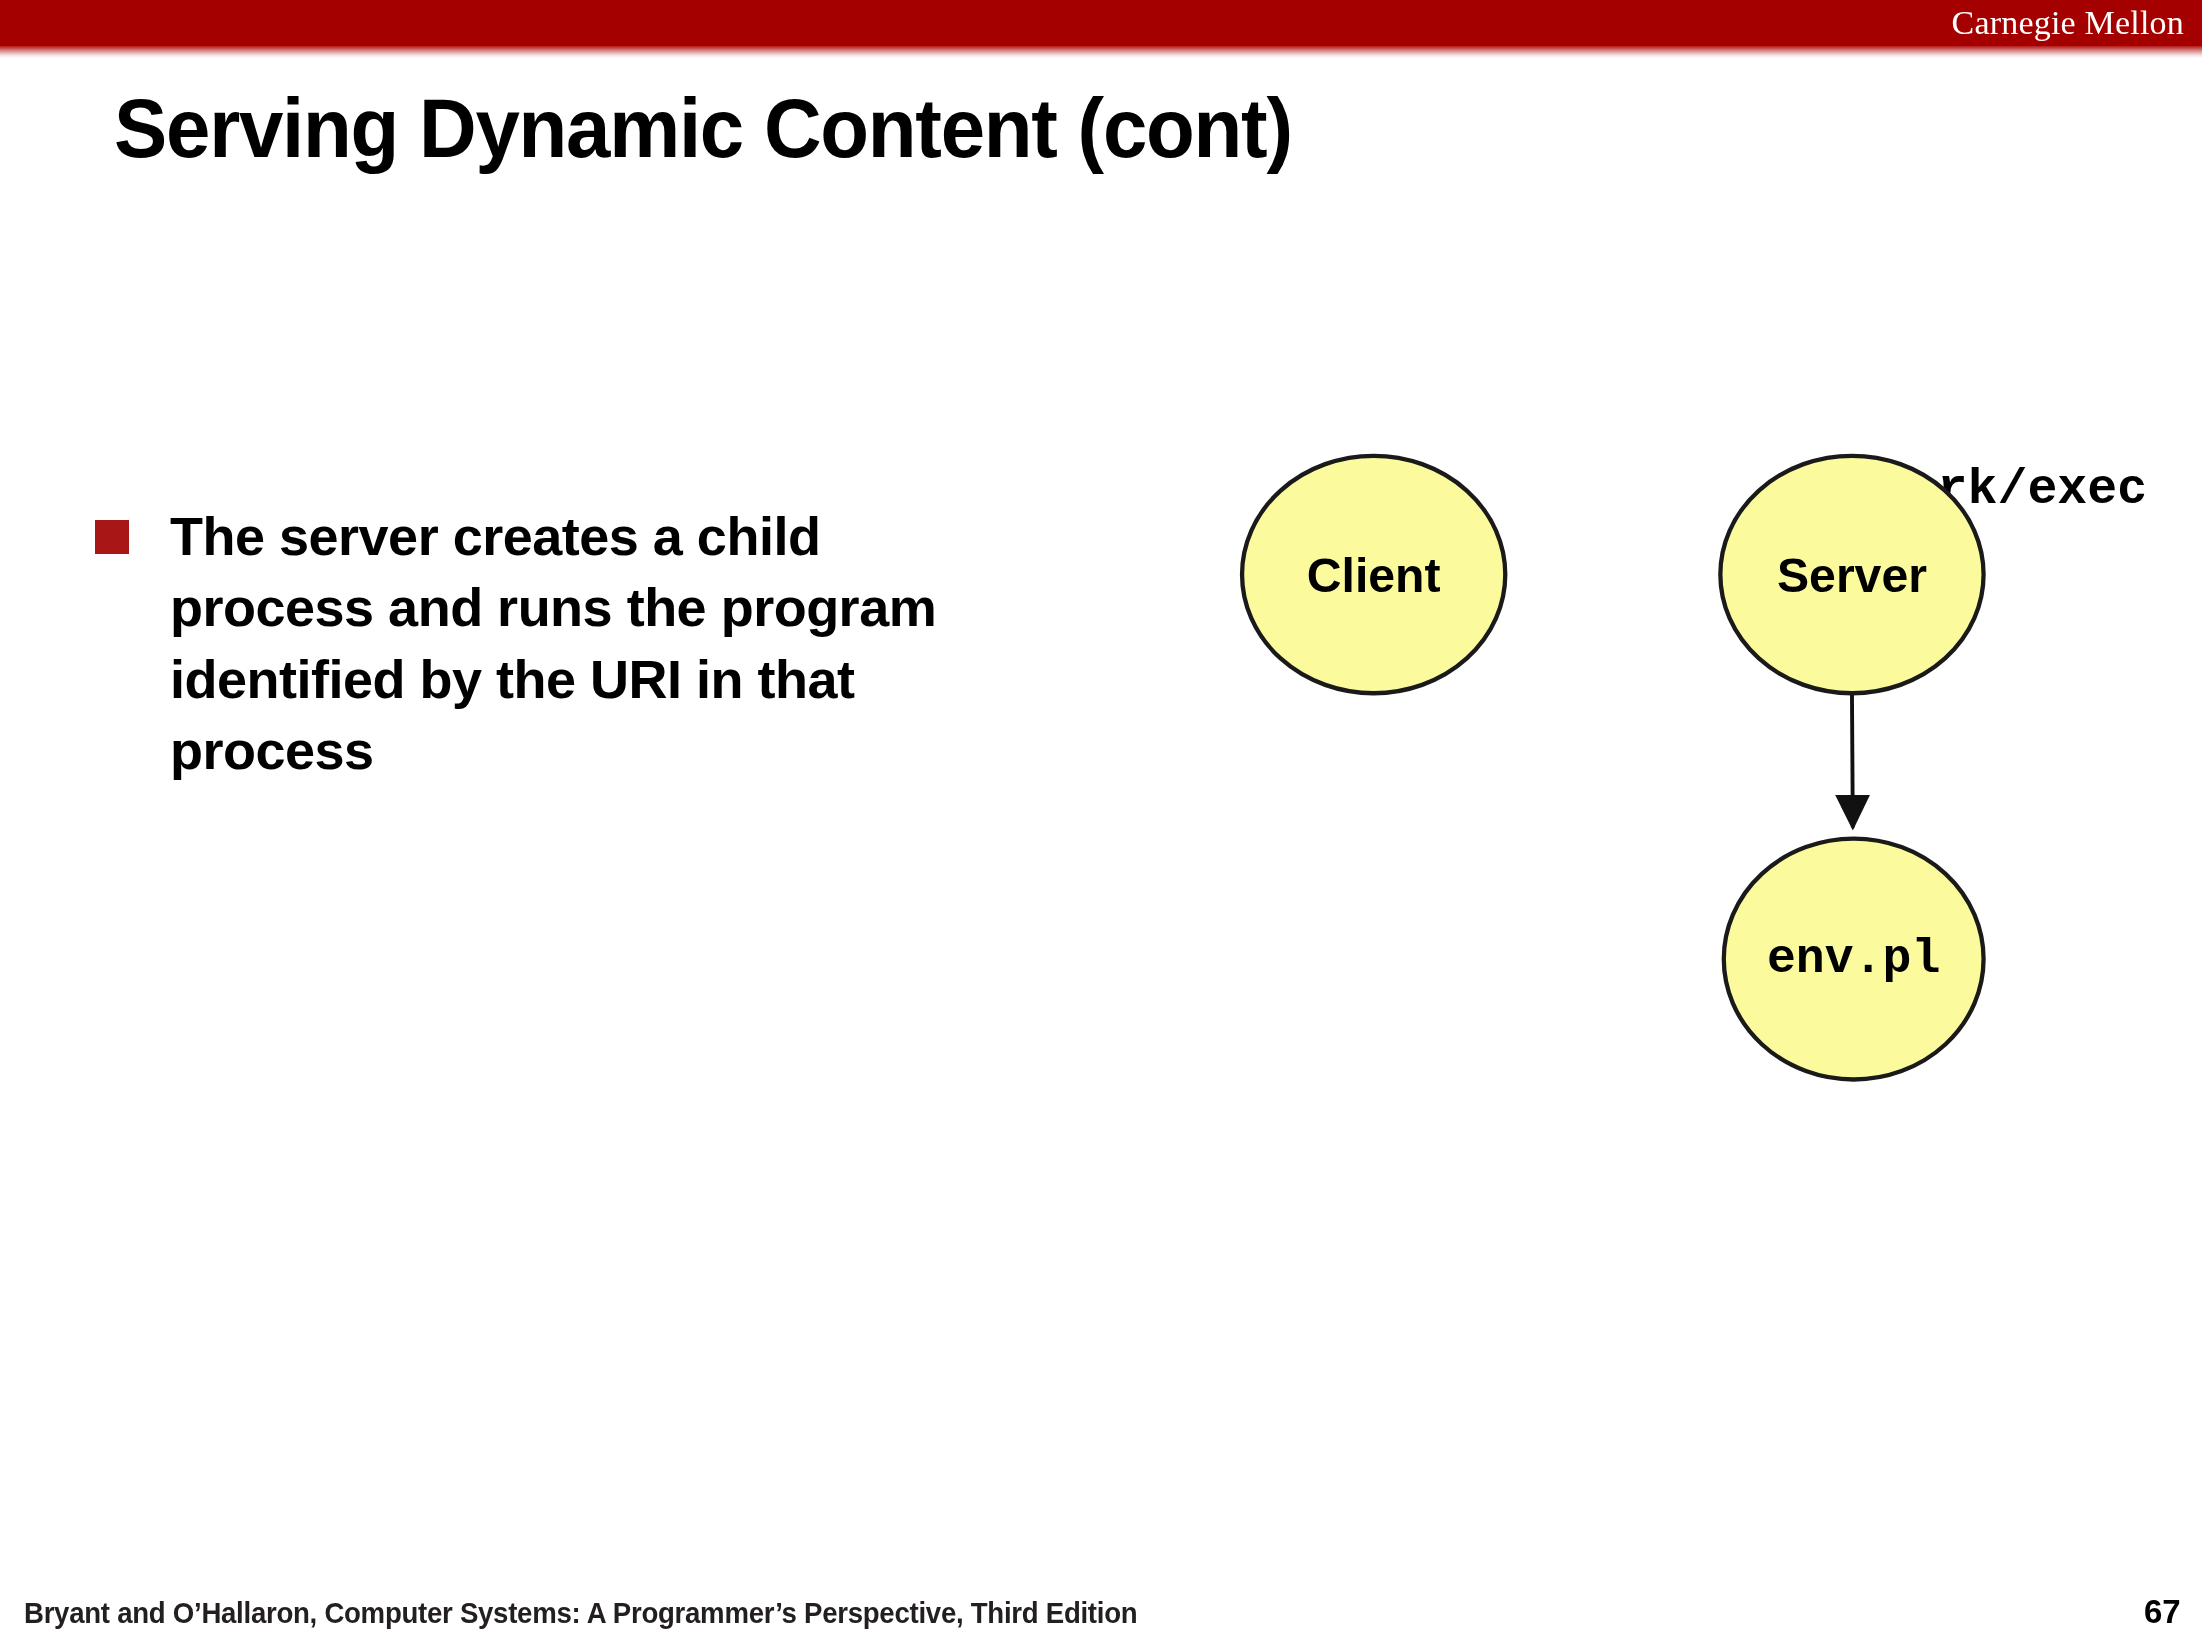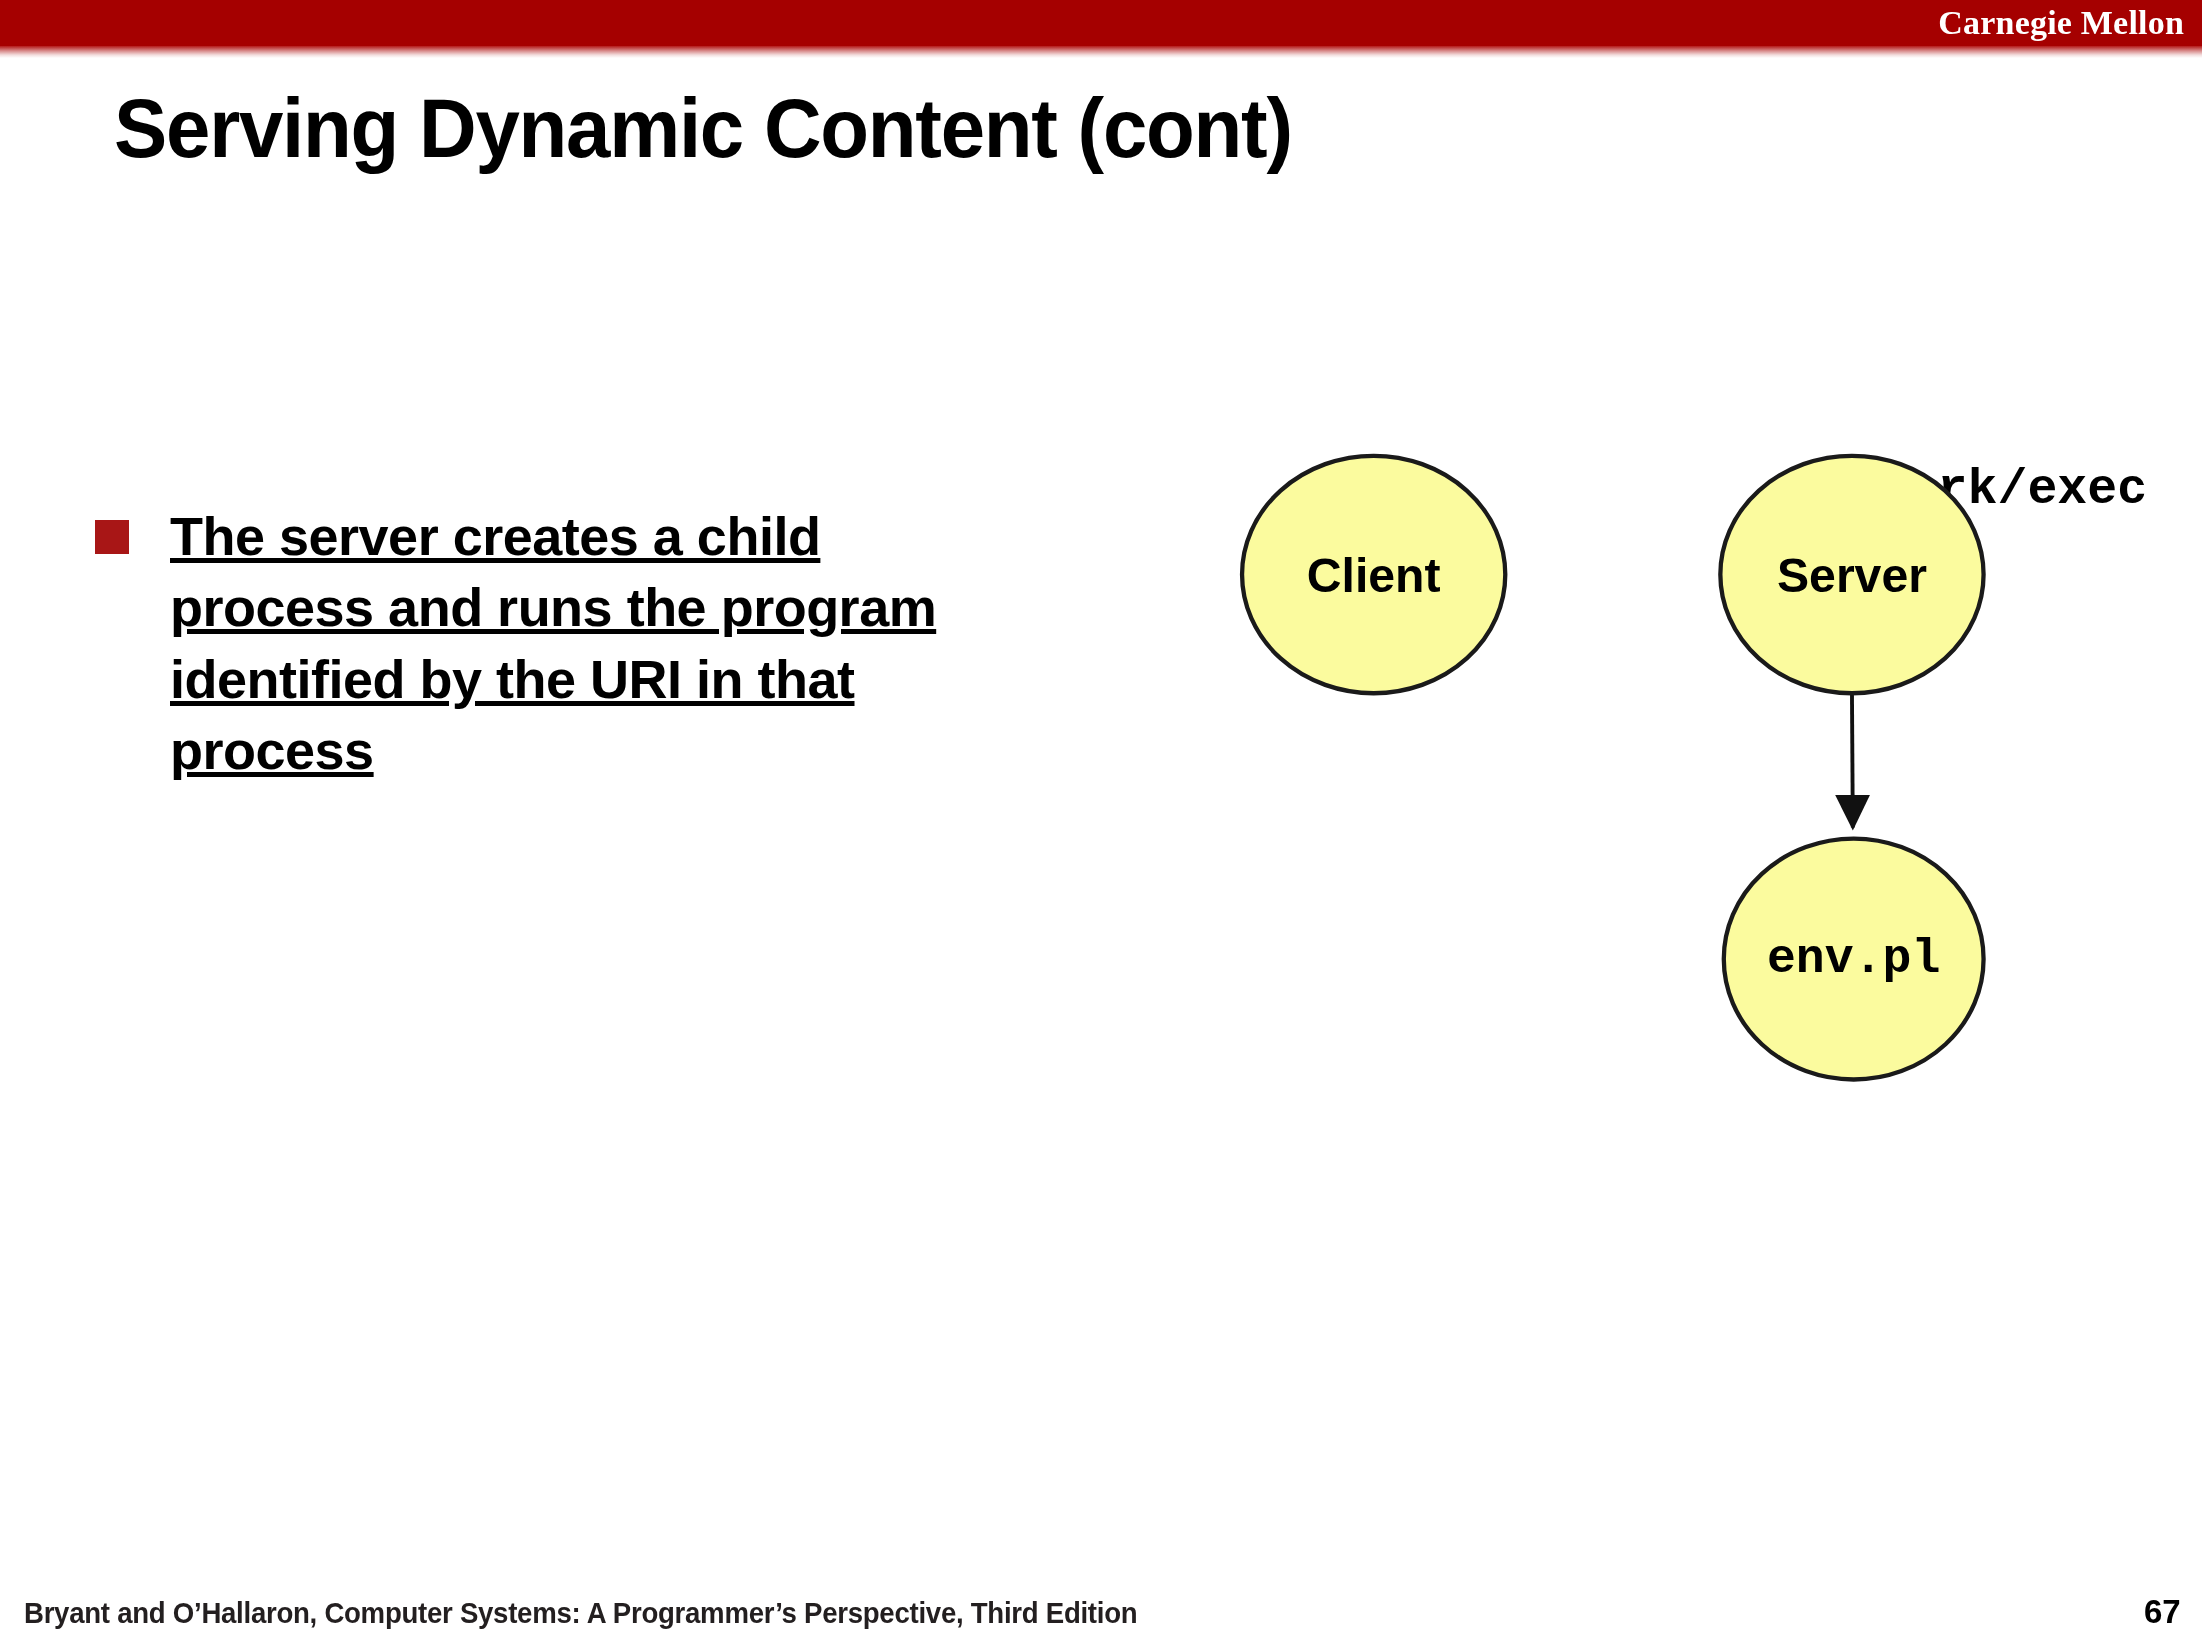--- a/index.html
+++ b/index.html
@@ -29,21 +29,21 @@
     width: 2203px;
     height: 12px;
     background: linear-gradient(to bottom, #b41a1a 0%, #d88a8a 40%, #f3dede 75%, #ffffff 100%);
   }
   .cmu-wordmark {
     position: absolute;
     right: 19px;
     top: 1.7px;
     color: #ffffff;
     font-family: "Liberation Serif", "DejaVu Serif", serif;
-    font-weight: bold;
+    font-weight: normal;
     font-size: 34px;
     letter-spacing: 0.2px;
     line-height: 41px;
     white-space: nowrap;
   }
 
   
   .slide-title {
     position: absolute;
     left: 114px;
@@ -75,21 +75,20 @@
     margin-right: 41px;
     flex: 0 0 auto;
   }
   .bullet-text {
     font-size: 54px;
     font-weight: bold;
     color: #000000;
     line-height: 1.32;
     letter-spacing: -0.5px;
     max-width: 860px;
-    text-decoration: underline;
   }
 
   
   .diagram {
     position: absolute;
     left: 1205px;
     top: 430px;
     width: 998px;
     height: 714px;
   }

